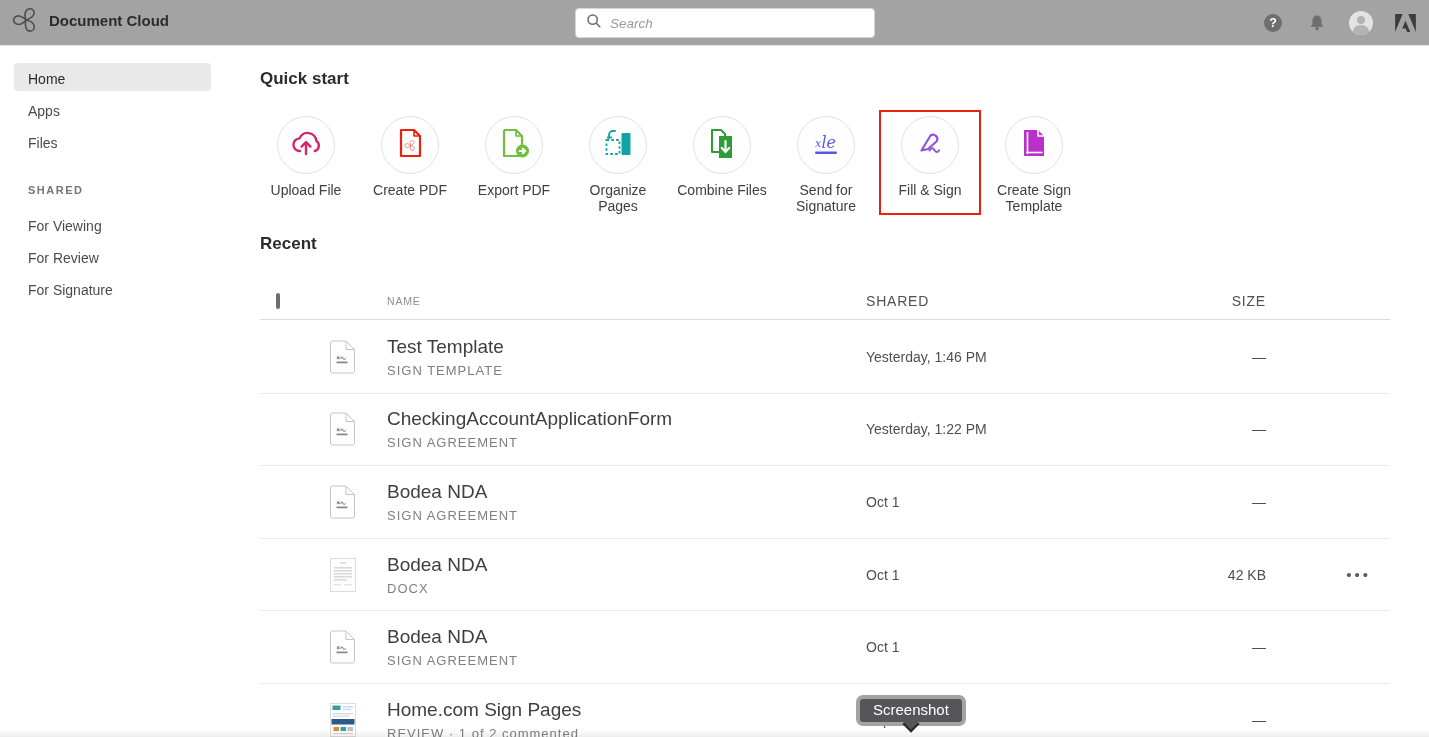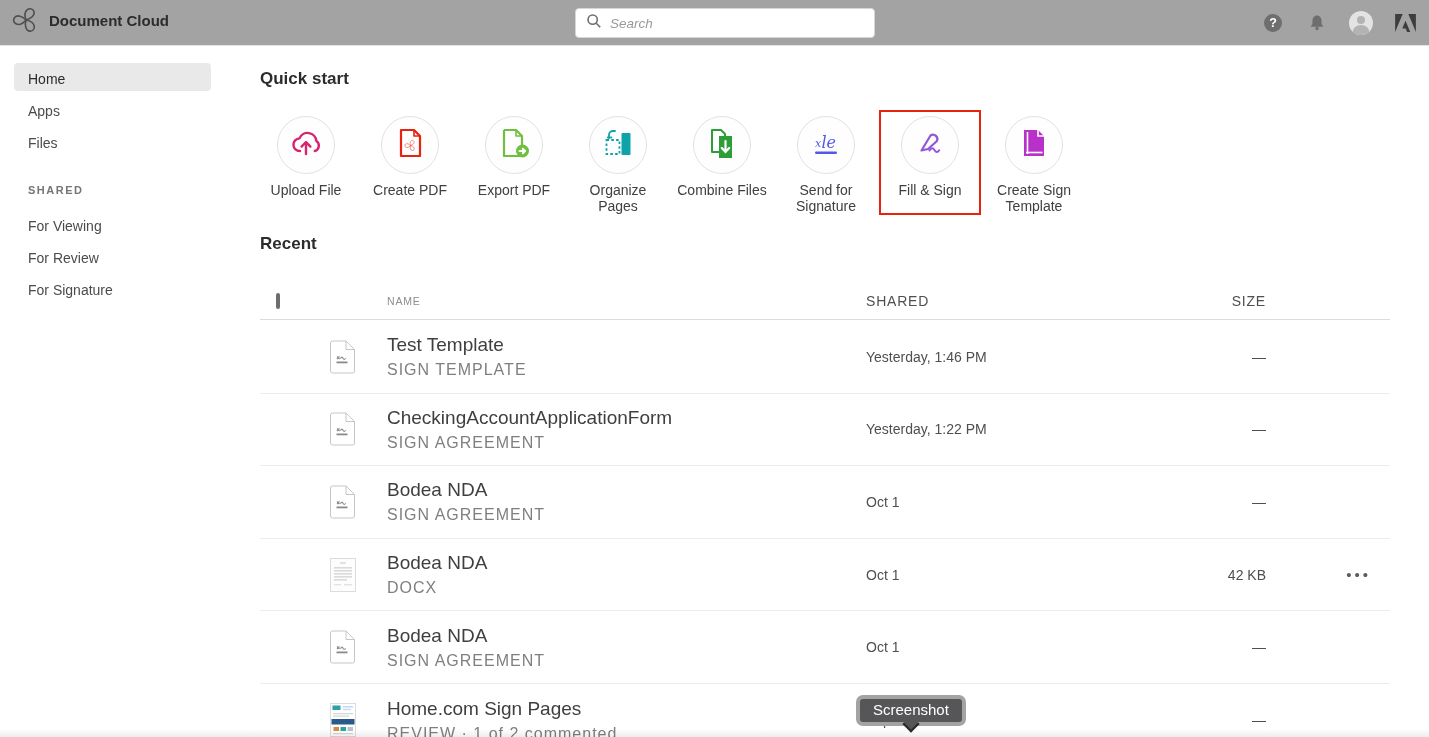--- a/index.html
+++ b/index.html
@@ -52,21 +52,21 @@
   .rows { position:absolute; top:275px; left:0; width:100%; }
   .trow { display:flex; align-items:center; height:72.6px; border-bottom:1px solid #ececec; }
   .c-check { width:70px; padding-left:16px; }
   .c-icon  { width:57px; }
   .c-name  { width:479px; }
   .c-open  { width:320px; font-size:14px; color:#4f4f4f; }
   .c-size  { width:80px; text-align:right; font-size:14px; color:#4f4f4f; }
   .c-more  { flex:1; text-align:right; padding-right:19px; }
   .checkbox { width:14px; height:14px; border:2px solid #6d6d6d; border-radius:2px; background:#fff; cursor:pointer; }
   .fname { font-size:19px; color:#3f3f3f; }
-  .ftype { margin-top:5px; font-size:16px; color:#7f7f7f; letter-spacing:1px; }
+  .ftype { margin-top:5px; font-size:13px; color:#7f7f7f; letter-spacing:1px; }
   .more-dots { font-size:15px; color:#5c5c5c; letter-spacing:3px; cursor:pointer; user-select:none; }
   .file-svg { display:block; }
 
   
   .tooltip { position:absolute; left:856px; top:695px; z-index:30; background:#565659;
     border:4px solid #a3a3a3; border-radius:7px; color:#fff; font-size:15px;
     padding:2px 13px 4px 13px; }
   .tooltip .tail { position:absolute; left:50%; bottom:-8px; margin-left:-6px; width:12px; height:12px;
     background:#565659; border-right:2px solid #2b2b2d; border-bottom:2px solid #2b2b2d; transform:rotate(45deg); }
 

